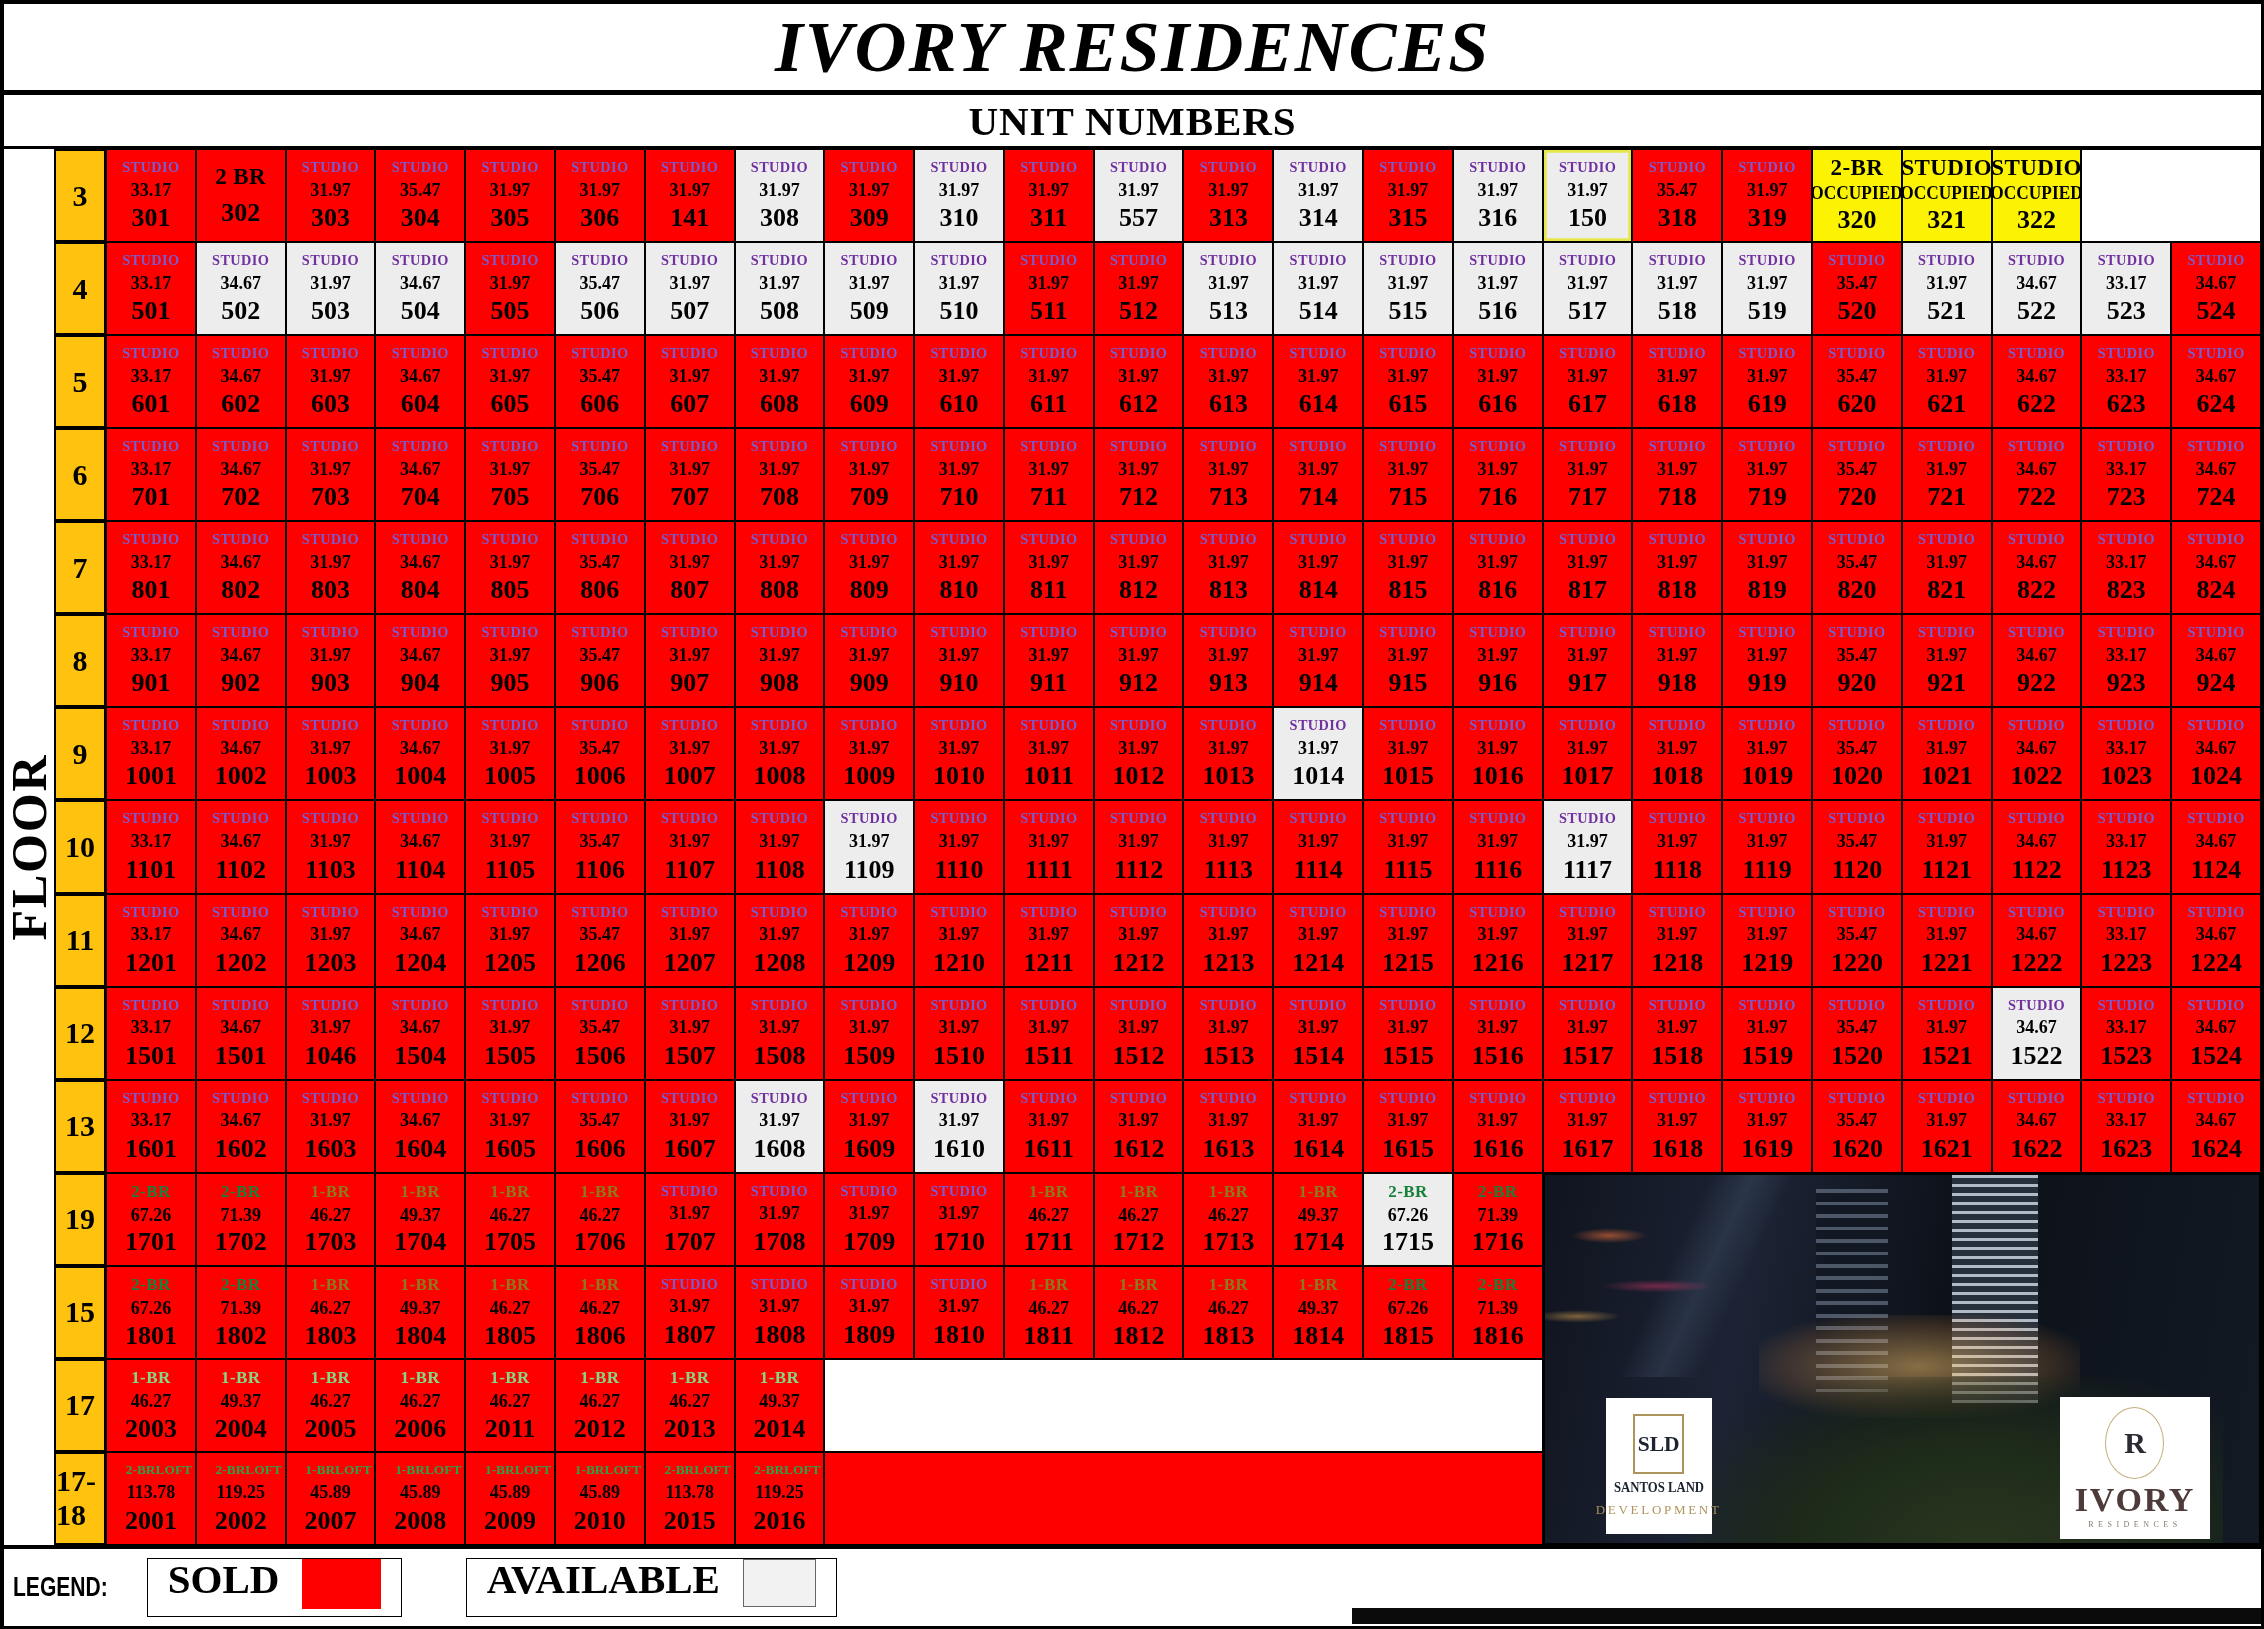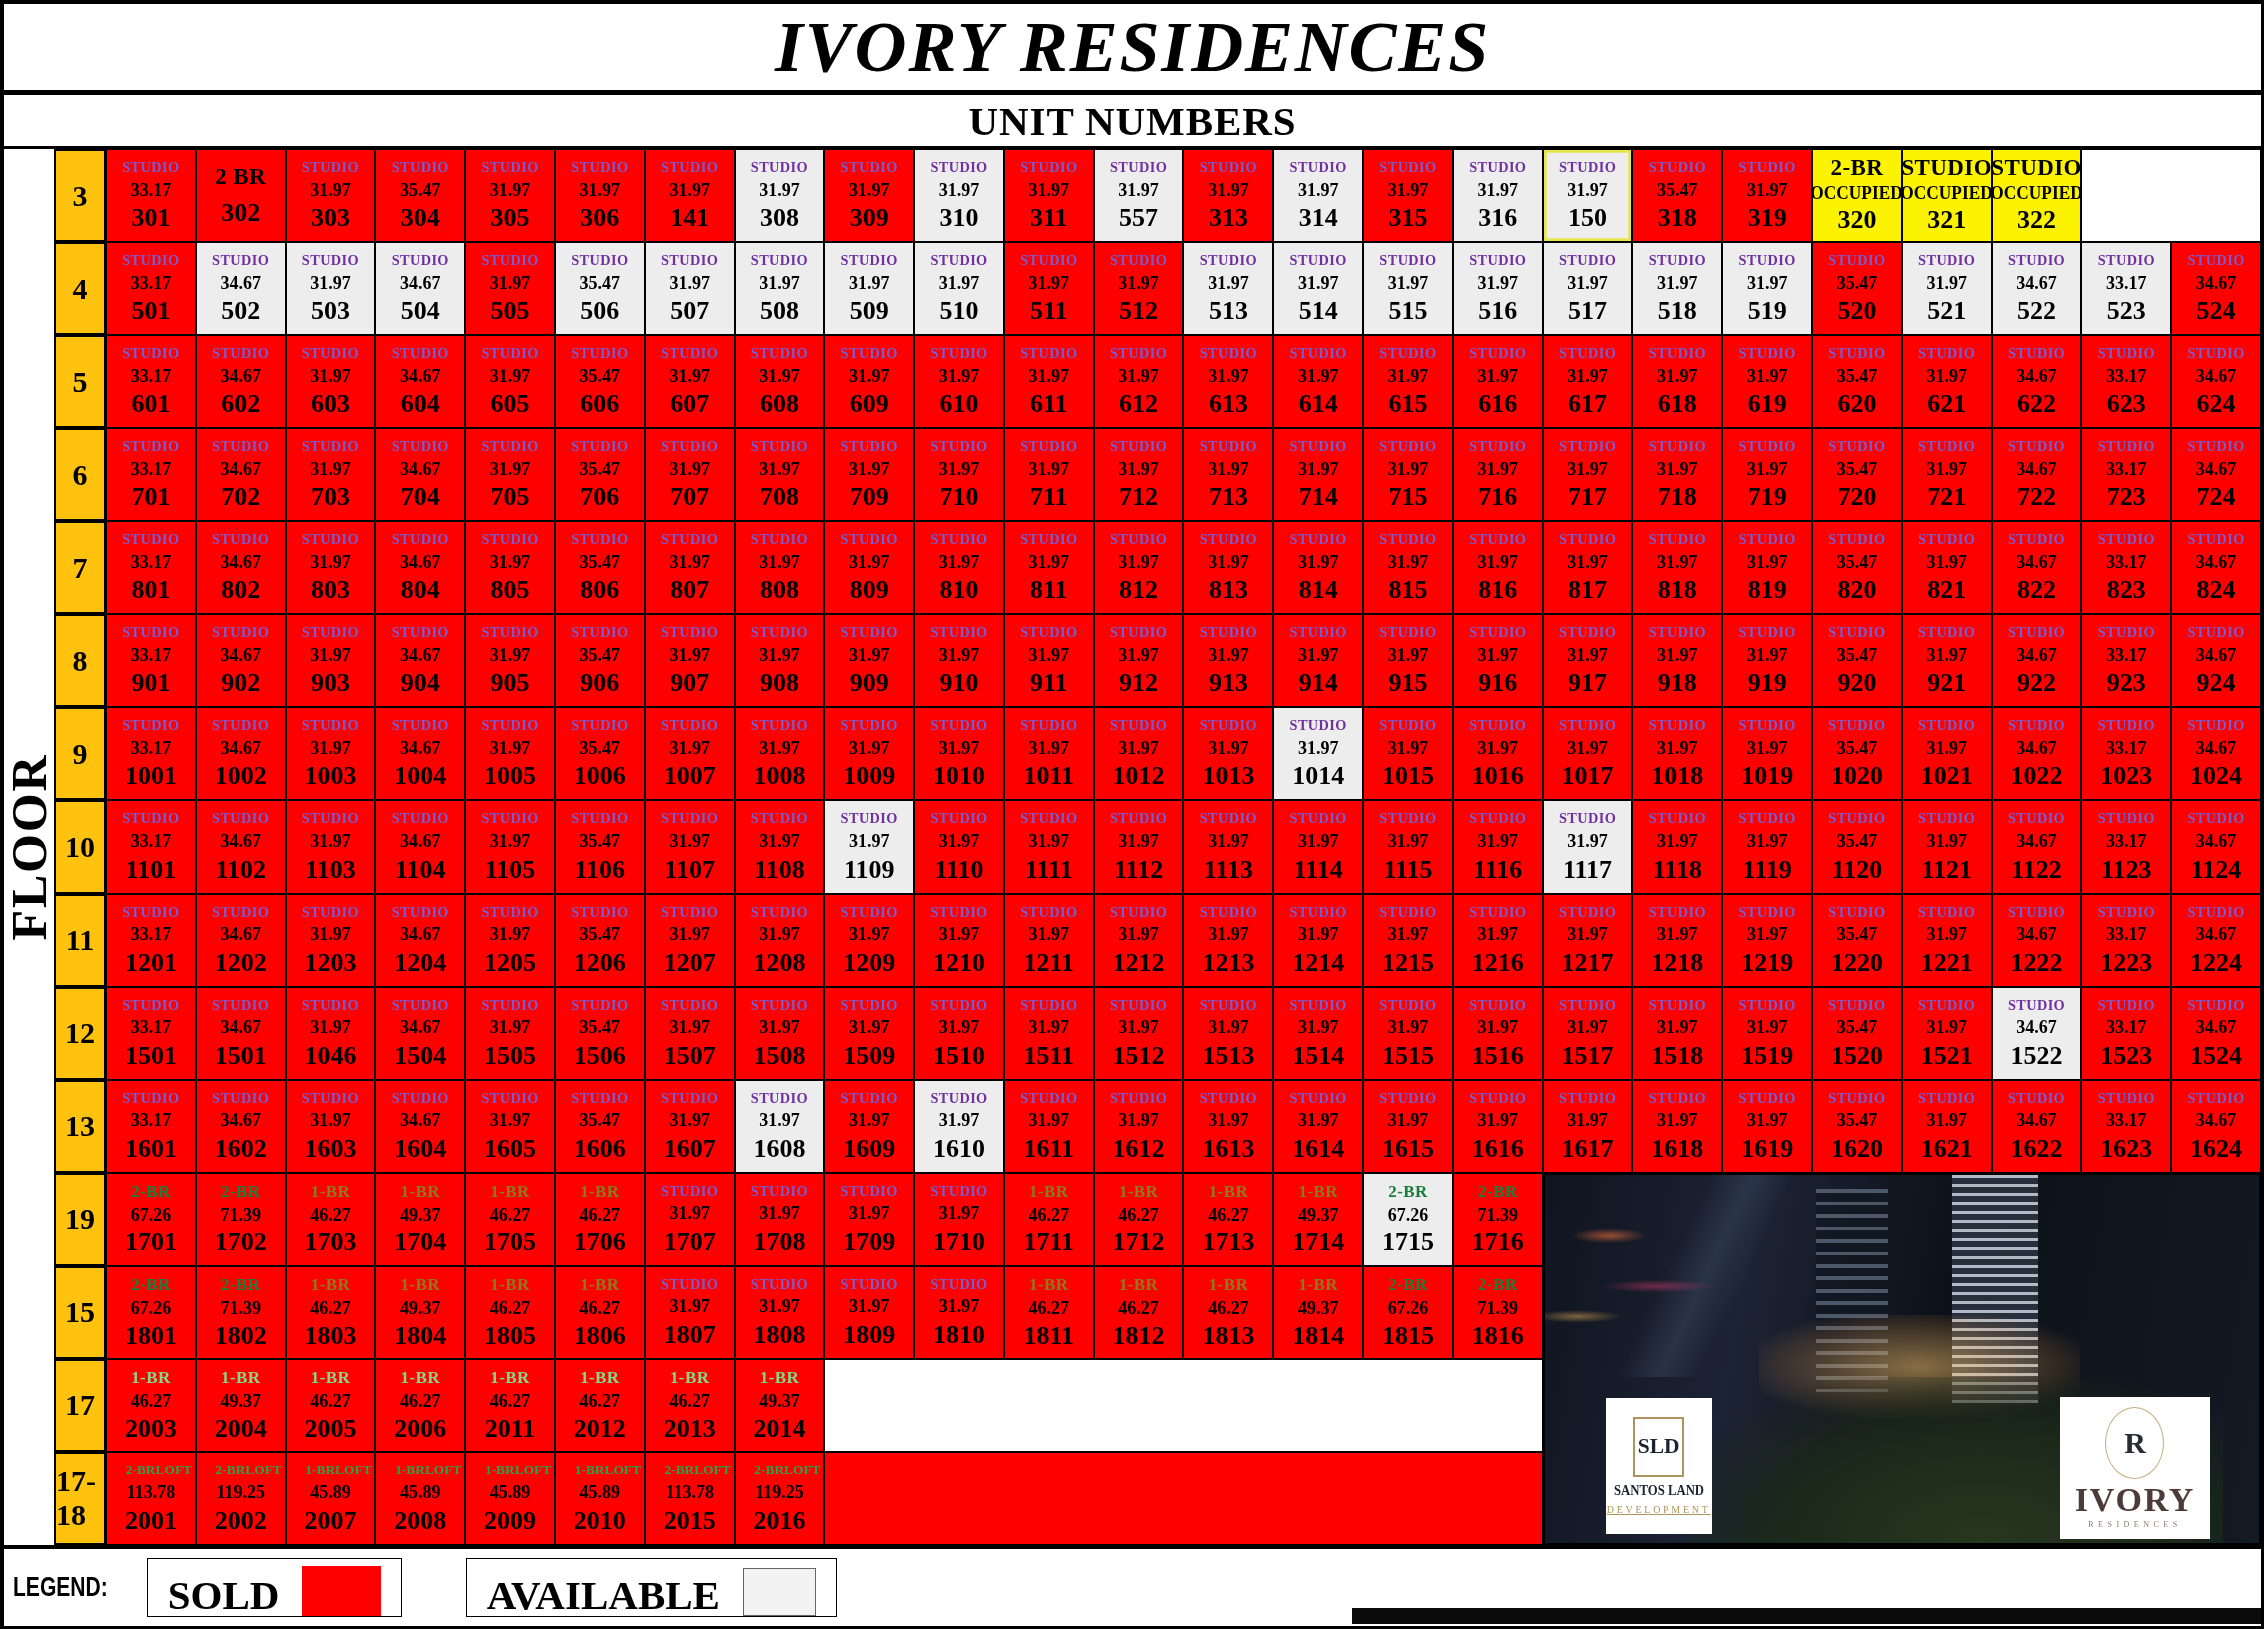--- a/index.html
+++ b/index.html
@@ -58,31 +58,31 @@
   .ph-podium{position:absolute;left:30%;top:38%;width:45%;height:28%;
     background:radial-gradient(ellipse at 50% 50%,rgba(255,200,110,.5),rgba(255,160,70,.15) 60%,transparent 80%);}
   .ph-lawn{position:absolute;left:20%;bottom:0;width:75%;height:45%;
     background:radial-gradient(ellipse at 55% 100%,#28361f 0%,#1d2a1a 45%,transparent 80%);}
 
   .logo-card{position:absolute;background:#fff;display:flex;flex-direction:column;align-items:center;justify-content:center;text-align:center;}
   .santos-card{left:61px;bottom:9px;width:106px;height:136px;gap:5.4px;}
   .slp-mono{width:47px;height:56px;border:2.7px solid #ad945a;display:flex;align-items:center;justify-content:center;
     font-size:21.5px;font-weight:bold;color:#1b2331;}
   .santos-name{font-size:15px;font-weight:bold;color:#1b2331;transform:scaleX(.85);white-space:nowrap;letter-spacing:0;}
-  .santos-tag{font-size:10px;letter-spacing:2.7px;color:#ad945a;white-space:nowrap;text-decoration:underline;}
+  .santos-tag{font-size:13px;letter-spacing:2.7px;color:#ad945a;white-space:nowrap;}
   .ivory-card{right:49px;bottom:3.6px;width:150px;height:142px;gap:3.6px;}
   .ivory-oval{width:57px;height:70px;border:1.8px solid #c3ad7c;border-radius:50%;display:flex;align-items:center;justify-content:center;
     font-size:30px;font-weight:bold;color:#2b2b33;}
   .ivory-name{font-size:34px;font-weight:bold;color:#4d3b39;letter-spacing:1.8px;line-height:1;}
   .ivory-tag{font-size:8px;letter-spacing:4.5px;color:#8a7a72;white-space:nowrap;}
 
   
   .footer{height:77px;flex:none;border-top:4.5px solid #000;display:flex;align-items:center;position:relative;background:#fff;}
   .legend-label{font-family:"Liberation Sans",sans-serif;font-size:27px;font-weight:bold;transform:scaleX(.78);transform-origin:left center;margin-left:9px;white-space:nowrap;}
-  .legend-box{border:1.8px solid #000;height:59px;display:flex;align-items:flex-end;gap:23px;padding:0 19.7px;box-sizing:border-box;}
+  .legend-box{border:1.8px solid #000;height:59px;display:flex;align-items:flex-start;gap:23px;padding:0 19.7px;box-sizing:border-box;}
   .box-sold{margin-left:12.5px;}
   .box-avail{margin-left:64px;}
   .legend-box .lg-label{font-size:41px;font-weight:bold;line-height:1;}
   .sold-swatch{width:79px;height:50px;background:#FE0000;}
   .avail-swatch{width:73px;height:48px;background:#F2F2F2;border:1.8px solid #666;box-sizing:border-box;}
   .update{position:absolute;left:1469px;top:7.2px;font-size:48px;font-weight:bold;white-space:nowrap;}
   .blackbar{position:absolute;right:0;bottom:1.8px;width:909px;height:16px;background:#0b0b0b;}
 </style>
 </head>
 <body>

